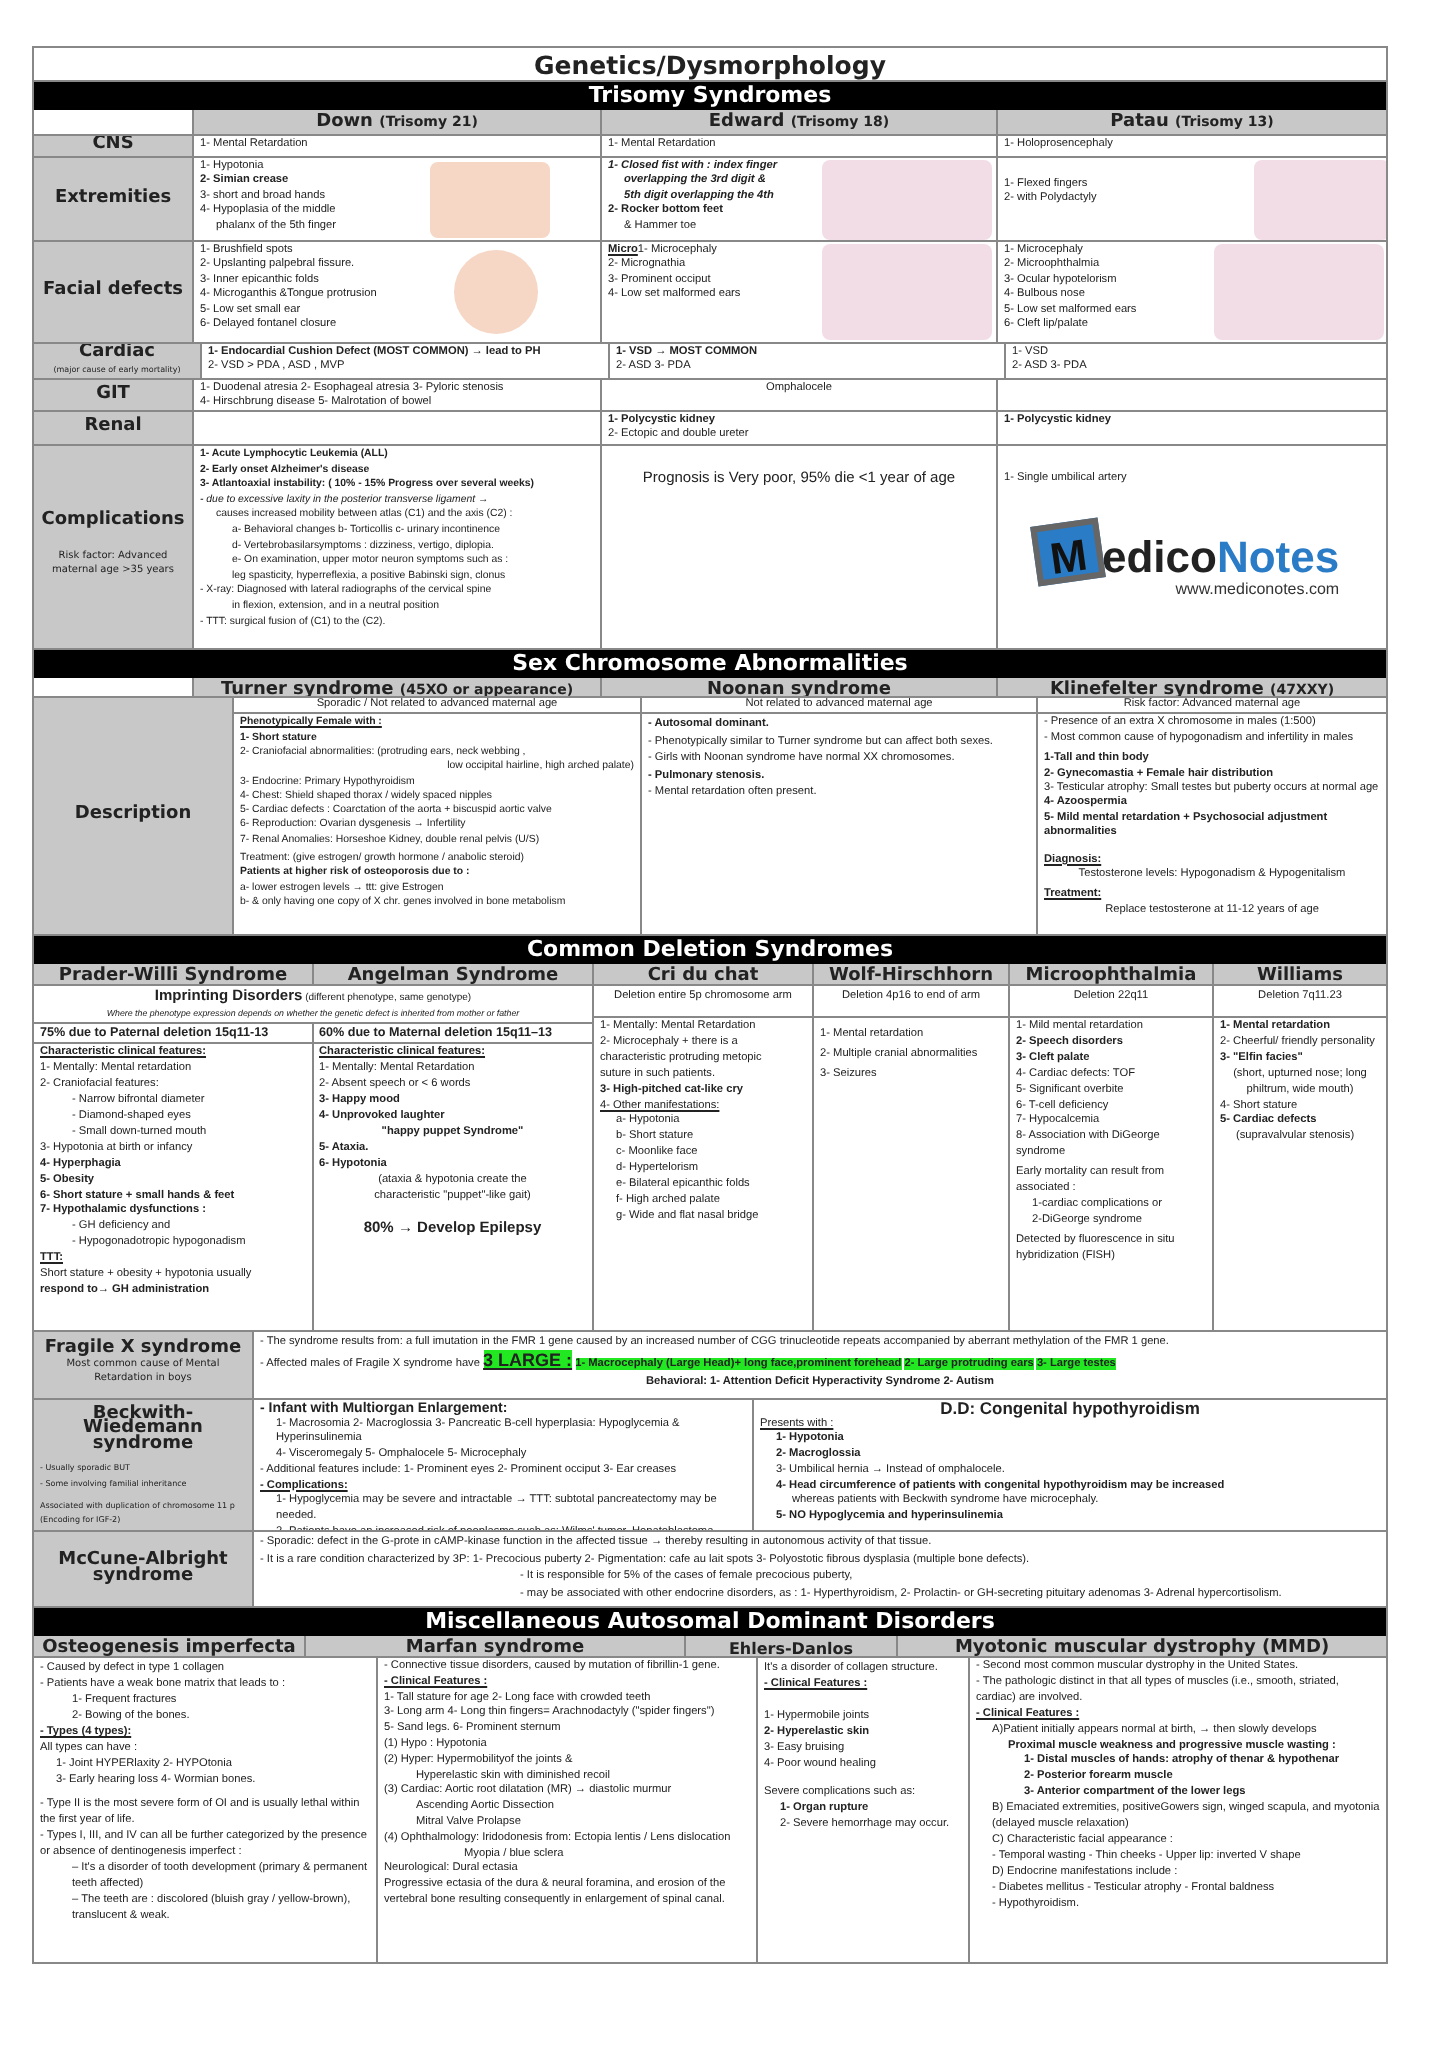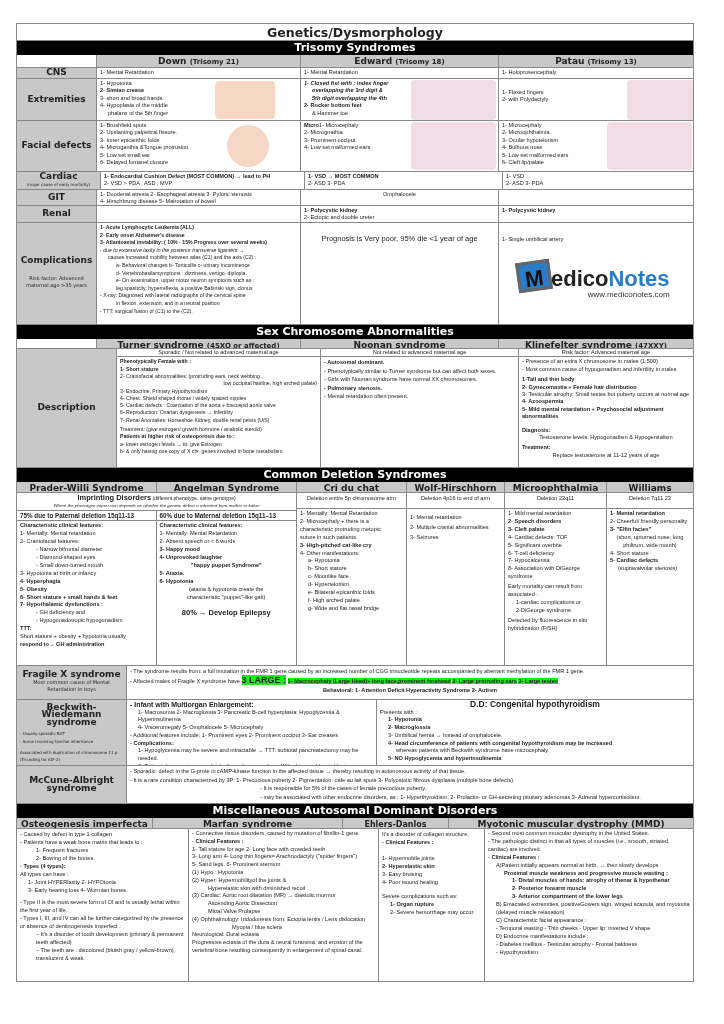--- a/index.html
+++ b/index.html
@@ -9,21 +9,21 @@
 .band{background:#000;color:#fff;text-align:center;font-weight:bold;font-size:11px;height:14px;line-height:14px;font-family:"DejaVu Sans",sans-serif}
 .row{display:flex;border-bottom:1px solid #888}
 .cell{border-right:1px solid #888;padding:1px 3px;font-size:5.6px;line-height:7.4px;overflow:hidden}
 .cell:last-child{border-right:none}
 .lab{background:#c8c8c8;font-weight:bold;font-size:9px;display:flex;flex-direction:column;align-items:center;justify-content:center;text-align:center;font-family:"DejaVu Sans",sans-serif}
 .lab small{font-size:4px;font-weight:normal}
 .hd{background:#c8c8c8;text-align:center;font-weight:bold;font-size:9px;line-height:11px;font-family:"DejaVu Sans",sans-serif}
 .hd span{font-weight:bold;font-size:7px}
 .b{font-weight:bold}
 .i{font-style:italic}
-.u{}
+.u{text-decoration:underline}
 .g{background:#22e822}
 .ctr{text-align:center}
 .img{position:absolute;background:#f2dde6;border-radius:4px}
 .pl{padding-left:8px}
 .pl2{padding-left:16px}
 .logo{position:absolute;font-weight:bold;font-size:22px;color:#222}
 </style>
 </head>
 <body>
 
@@ -163,21 +163,21 @@
    <div class="logo" style="left:18px;top:38px">
     <span style="display:inline-block;width:34px;height:30px;background:#2a7cc7;color:#111;text-align:center;line-height:30px;border:3px solid #666;transform:rotate(-8deg)">M</span><span>edico</span><span style="color:#2a7cc7">Notes</span>
     <div style="font-size:8px;font-weight:normal;text-align:right;color:#333">www.mediconotes.com</div>
    </div>
   </div>
  </div>
 
  <div class="band">Sex Chromosome Abnormalities</div>
  <div class="row" style="height:10px">
   <div class="cell" style="width:80px"></div>
-  <div class="cell hd" style="width:204px"><b>Turner syndrome</b> <span>(45XO or affected)</span></div>
+  <div class="cell hd" style="width:204px"><b>Turner syndrome</b> <span>(45XO or appearance)</span></div>
   <div class="cell hd" style="width:198px">Noonan syndrome</div>
   <div class="cell hd" style="flex:1"><b>Klinefelter syndrome</b> <span>(47XXY)</span></div>
  </div>
  <div class="row" style="height:119px">
   <div class="cell lab" style="width:100px">Description</div>
   <div class="cell" style="width:204px;padding:0">
    <div class="ctr" style="border-bottom:1px solid #888">Sporadic / Not related to advanced maternal age</div>
    <div style="padding:1px 3px;font-size:5.2px;line-height:7.3px">
     <div class="b u">Phenotypically Female with :</div>
           <div class="b">1- Short stature</div>

